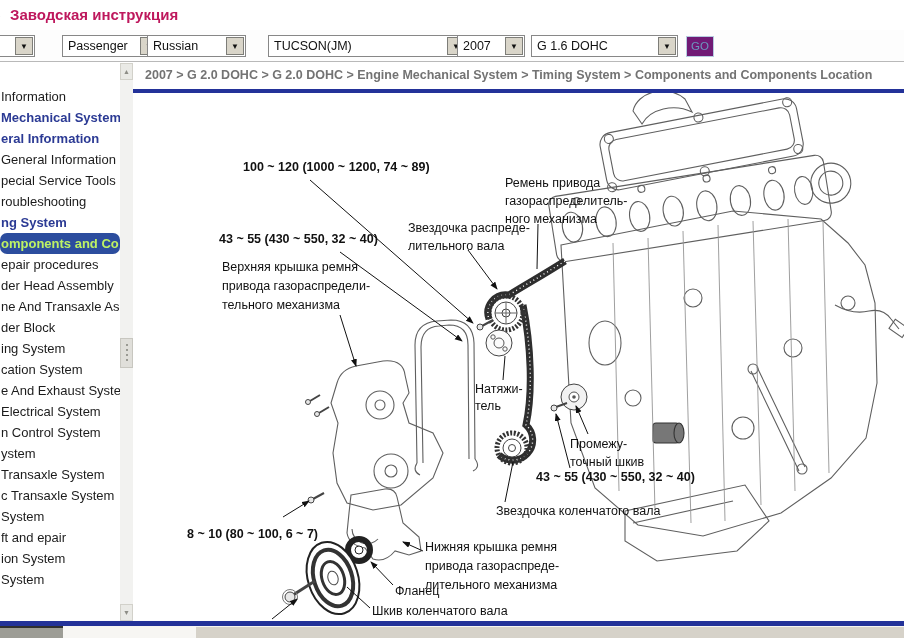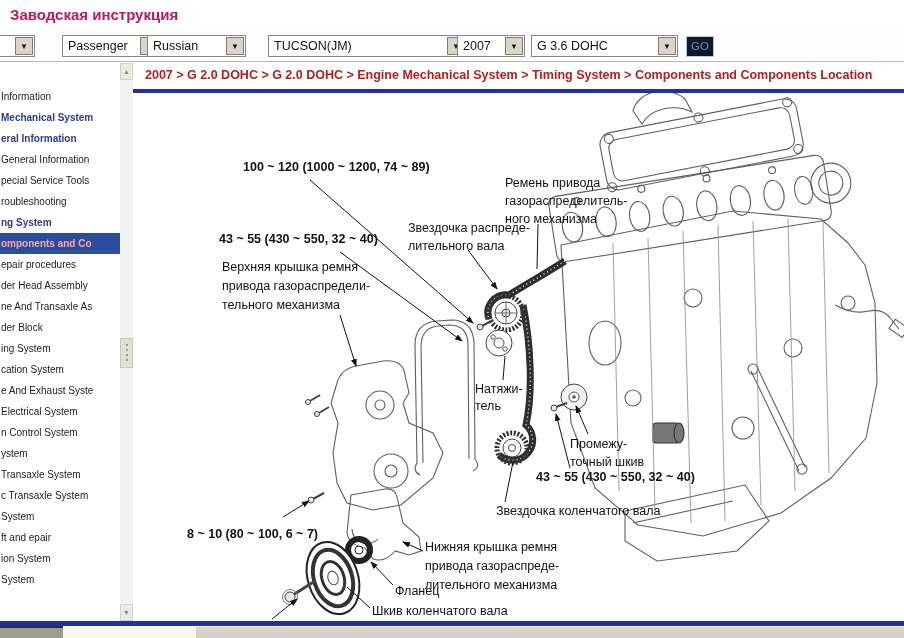--- a/index.html
+++ b/index.html
@@ -10,38 +10,38 @@
   .title-prefix{position:absolute;left:-4px;top:7px;font-size:14px;color:#333;}
   .title-text{position:absolute;left:10px;top:6px;font-size:15px;font-weight:bold;color:#be185d;white-space:nowrap;}
   
   .toolbar{position:absolute;left:0;top:30px;width:904px;height:32px;background:#fdfdfd;border-bottom:1px solid #b9b9b9;box-sizing:border-box;}
   .xselect{position:absolute;top:5px;height:22px;background:#fff;border:1px solid #878787;box-sizing:border-box;}
   .xselect .val{position:absolute;left:5px;top:3px;right:20px;font-size:12.5px;color:#111;white-space:nowrap;overflow:hidden;}
   .xselect .btn{position:absolute;right:1px;top:1px;bottom:1px;width:18px;background:#d9d5c9;border:1px solid #7d7d78;
                 box-sizing:border-box;display:flex;align-items:center;justify-content:center;font-size:8px;color:#111;}
   #sel0{left:-62px;width:97px;} #sel1{left:42px;width:98px;margin-left:20px;} #sel2{left:147px;width:99px;}
   #sel3{left:252px;width:199px;margin-left:16px;} #sel4{left:457px;width:68px;} #sel5{left:531px;width:147px;}
-  .go-btn{position:absolute;left:686px;top:6px;width:28px;height:21px;background:#0f172a;border:1px solid #b6cce0;
+  .go-btn{position:absolute;left:686px;top:6px;width:28px;height:21px;background:#701a75;border:1px solid #b6cce0;
           box-sizing:border-box;color:#6d96be;font-size:11.5px;text-align:center;line-height:18px;cursor:default;}
   
   .sidebar{position:absolute;left:0;top:86px;width:120px;}
-  .srow{height:21px;line-height:21px;font-size:10px;color:#1c1c1c;white-space:nowrap;overflow:hidden;padding-left:1px;}
+  .srow{height:21px;line-height:21px;font-size:13px;color:#1c1c1c;white-space:nowrap;overflow:hidden;padding-left:1px;}
   .srow.section{color:#2b3a94;font-weight:bold;}
-  .srow.selected{background:#2c4d9e;color:#fca5a5;font-weight:bold;}
+  .srow.selected{background:#2c4d9e;color:#bef264;font-weight:bold;border-radius:7px;}
   
   .vscroll{position:absolute;left:120px;top:63px;width:13px;height:558px;background:#f2f2f0;}
   .vbtn{position:absolute;left:0;width:13px;height:17px;background:#eaeae6;border:1px solid #d2d1ca;box-sizing:border-box;
         color:#8d8d86;font-size:7px;text-align:center;line-height:15px;}
   .vbtn.up{top:0;} .vbtn.down{bottom:0;}
   .vthumb{position:absolute;left:0;top:275px;width:13px;height:30px;background:#e0dfda;border:1px solid #c8c7c0;box-sizing:border-box;}
   .vthumb .grip{position:absolute;left:5px;top:5px;width:2px;height:20px;
         background:repeating-linear-gradient(#9a9a93 0 2px,transparent 2px 5px);}
   
   .content{position:absolute;left:133px;top:62px;width:771px;height:559px;background:#fff;}
-  .breadcrumb{position:absolute;left:12px;top:6px;font-size:12.5px;font-weight:bold;color:#b91c1c;white-space:nowrap;}
+  .breadcrumb{position:absolute;left:12px;top:6px;font-size:12.5px;font-weight:bold;color:#737373;white-space:nowrap;}
   .rule-top{position:absolute;left:0;top:27px;width:771px;height:4px;background:#233299;}
   svg.diagram{position:absolute;left:0;top:31px;}
   svg.diagram text{font-family:"Liberation Sans",sans-serif;font-size:12.5px;fill:#111;}
   svg.diagram text.dlb{font-weight:bold;}
   .lineart{stroke:#5f5f5f;fill:none;stroke-width:1.1;}
   .lineart-lt{stroke:#949494;fill:none;stroke-width:0.9;}
   .callout{stroke:#111;fill:none;stroke-width:1;}
   .belt{fill:none;stroke:#2e2e2e;stroke-width:7;}
   .beltc{fill:none;stroke:#fff;stroke-width:1.4;stroke-dasharray:1 3;}
   .sprocket{fill:none;stroke:#333;stroke-width:5;stroke-dasharray:2 1.6;}
@@ -76,21 +76,21 @@
     </div>
     <div class="xselect" id="sel3">
       <span class="val">TUCSON(JM)</span>
       <span class="btn">▼</span>
     </div>
     <div class="xselect" id="sel4">
       <span class="val">2007</span>
       <span class="btn">▼</span>
     </div>
     <div class="xselect" id="sel5">
-      <span class="val">G 3.6 DOHC</span>
+      <span class="val">G 1.6 DOHC</span>
       <span class="btn">▼</span>
     </div>
     <div class="go-btn">GO</div>
   </div>
 
   <div class="sidebar" id="sidebar-list">
       <div class="srow item">Information</div>
       <div class="srow section">Mechanical System</div>
       <div class="srow section">eral Information</div>
       <div class="srow item">General Information</div>

